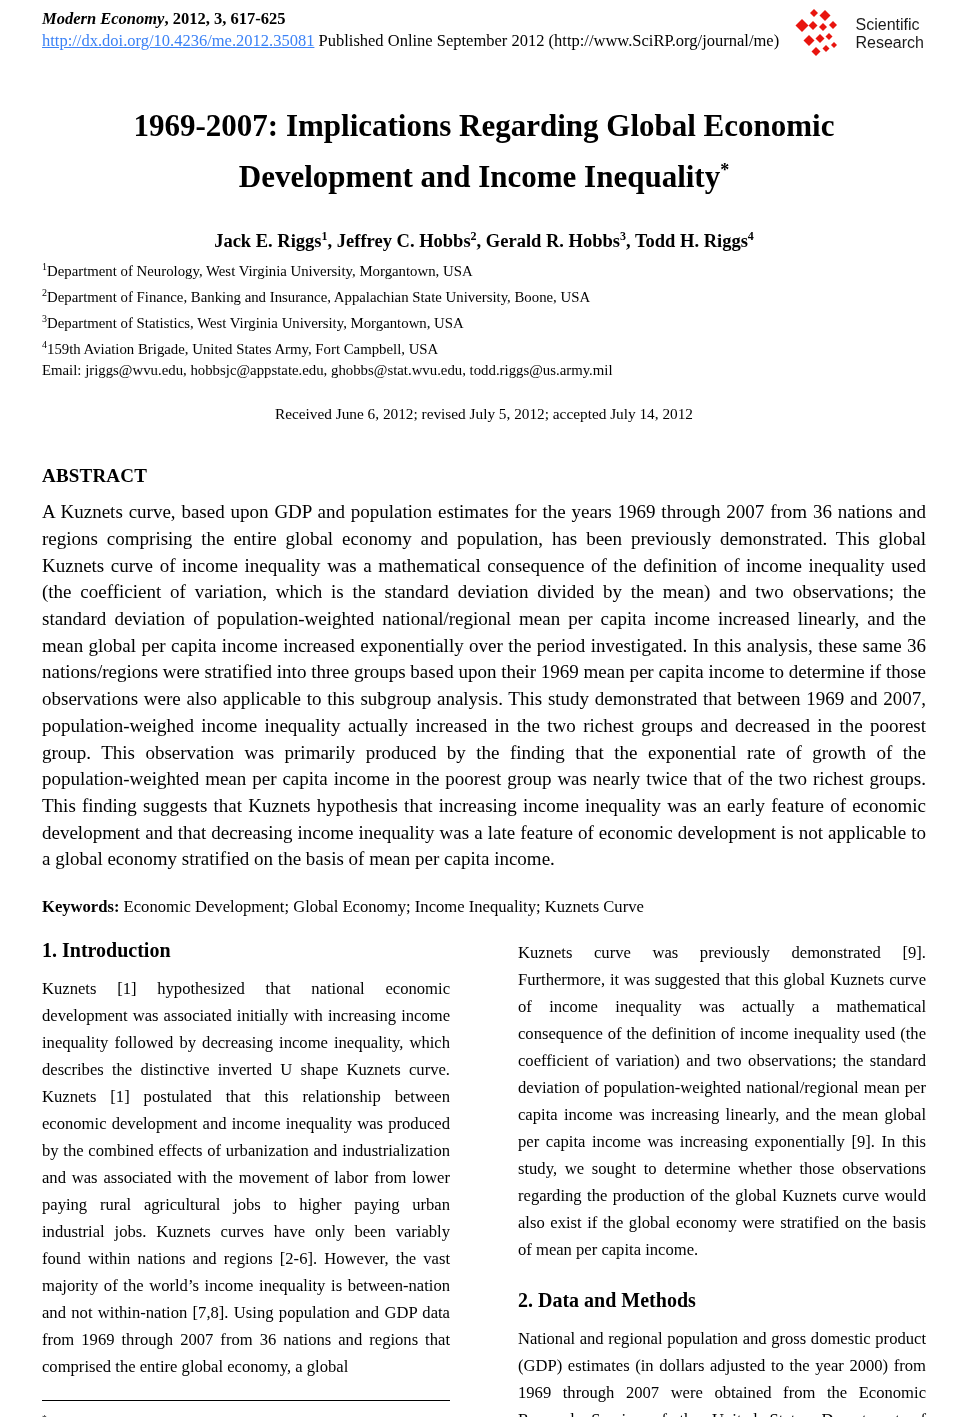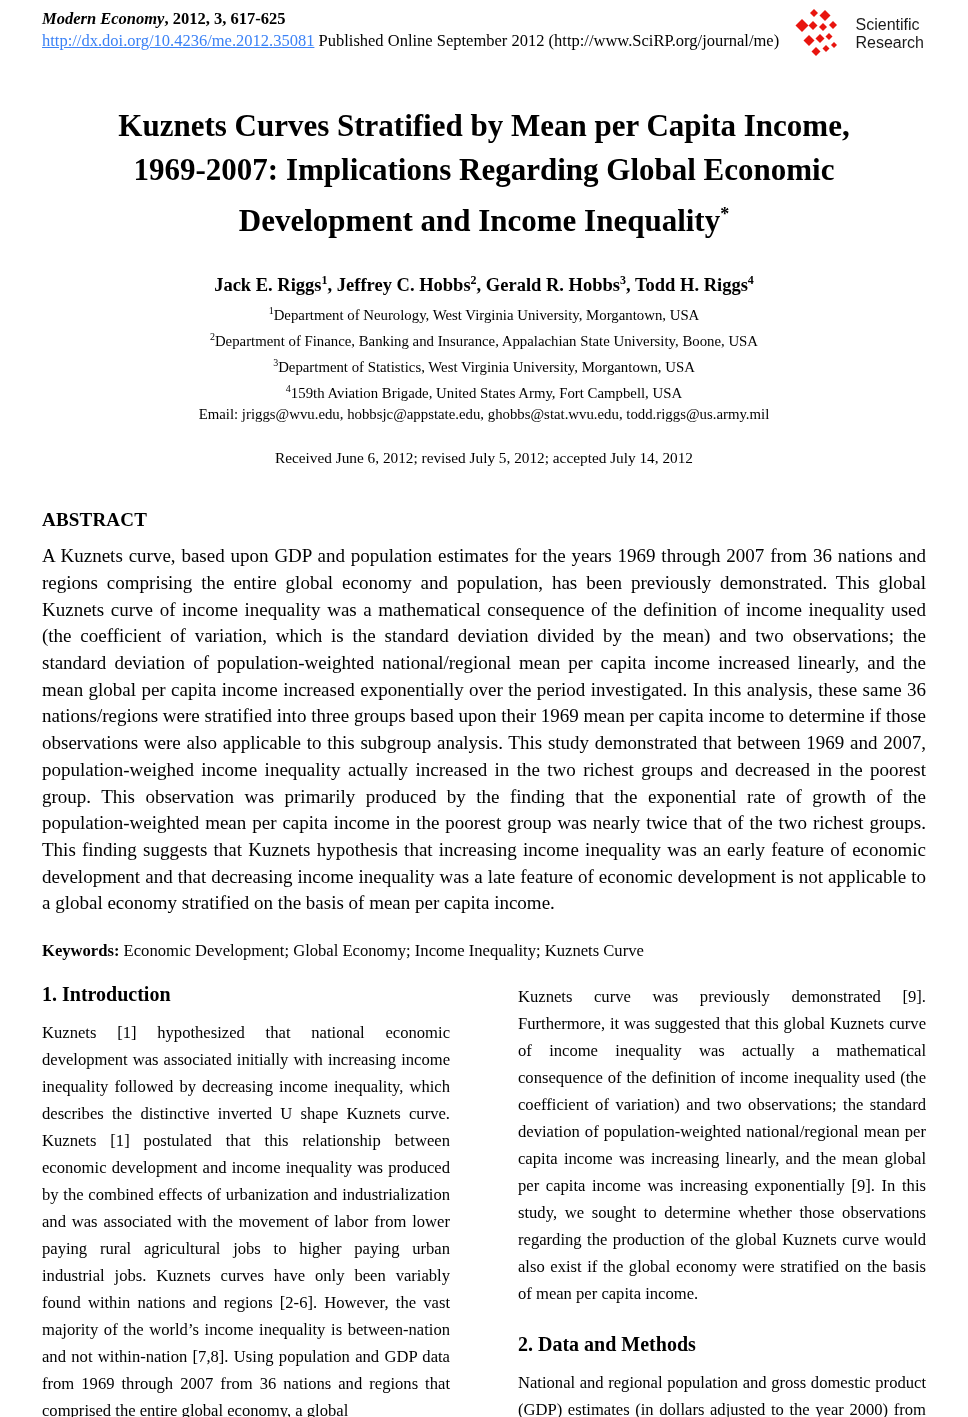--- a/index.html
+++ b/index.html
@@ -22,21 +22,21 @@
   .journal-rest { font-weight:bold; }
   .doi-line { font-size:16.5px; }
   .doi-link { color:#3b82f6; text-decoration:underline; cursor:pointer; }
   .hdr-logo { display:flex; align-items:center; gap:17px; margin-right:2px; }
   .logo-text { font-family:"Liberation Sans", sans-serif; font-size:16px; line-height:18px; color:#1a1a1a; }
   
   .title-block { margin-top:44px; text-align:center; font-weight:bold; font-size:31px; line-height:44px; }
   .title-block sup { font-size:18px; }
   .authors-line { margin-top:30px; text-align:center; font-weight:bold; font-size:18.5px; }
   .authors-line sup { font-size:12px; }
-  .affil-block { margin-top:4px; text-align:center; font-size:14.8px; line-height:21px; }
+  .affil-block { margin-top:4px; text-align:left; font-size:14.8px; line-height:21px; }
   .affil-block sup { font-size:10px; }
   .received-line { margin-top:24px; text-align:center; font-size:15.3px; }
   
   .abstract-heading { margin-top:42px; font-size:19px; font-weight:bold; letter-spacing:0.2px; }
   .abstract-body { margin-top:12px; font-size:19px; line-height:26.7px; text-align:justify; }
   .keywords-line { margin-top:24px; font-size:16.6px; }
   .keywords-label { font-weight:bold; }
   
   .cols { margin-top:22px; display:flex; gap:68px; flex:1 0 auto; }
   .col { flex:1 1 0; display:flex; flex-direction:column; }
@@ -81,21 +81,20 @@
         </svg>
       </span>
       <span class="logo-text">
         <div>Scientific</div>
         <div>Research</div>
       </span>
     </div>
   </div>
 
   <div class="title-block">
-    <div>Kuznets Curves Stratified by Mean per Capita Income,</div>
     <div>1969-2007: Implications Regarding Global Economic</div>
     <div><span>Development and Income Inequality</span><sup>*</sup></div>
   </div>
 
   <div class="authors-line"><span>Jack E. Riggs</span><sup>1</sup><span>, Jeffrey C. Hobbs</span><sup>2</sup><span>, Gerald R. Hobbs</span><sup>3</sup><span>, Todd H. Riggs</span><sup>4</sup></div>
 
   <div class="affil-block">
     <div><sup>1</sup><span>Department of Neurology, West Virginia University, Morgantown, USA</span></div>
     <div><sup>2</sup><span>Department of Finance, Banking and Insurance, Appalachian State University, Boone, USA</span></div>
     <div><sup>3</sup><span>Department of Statistics, West Virginia University, Morgantown, USA</span></div>

